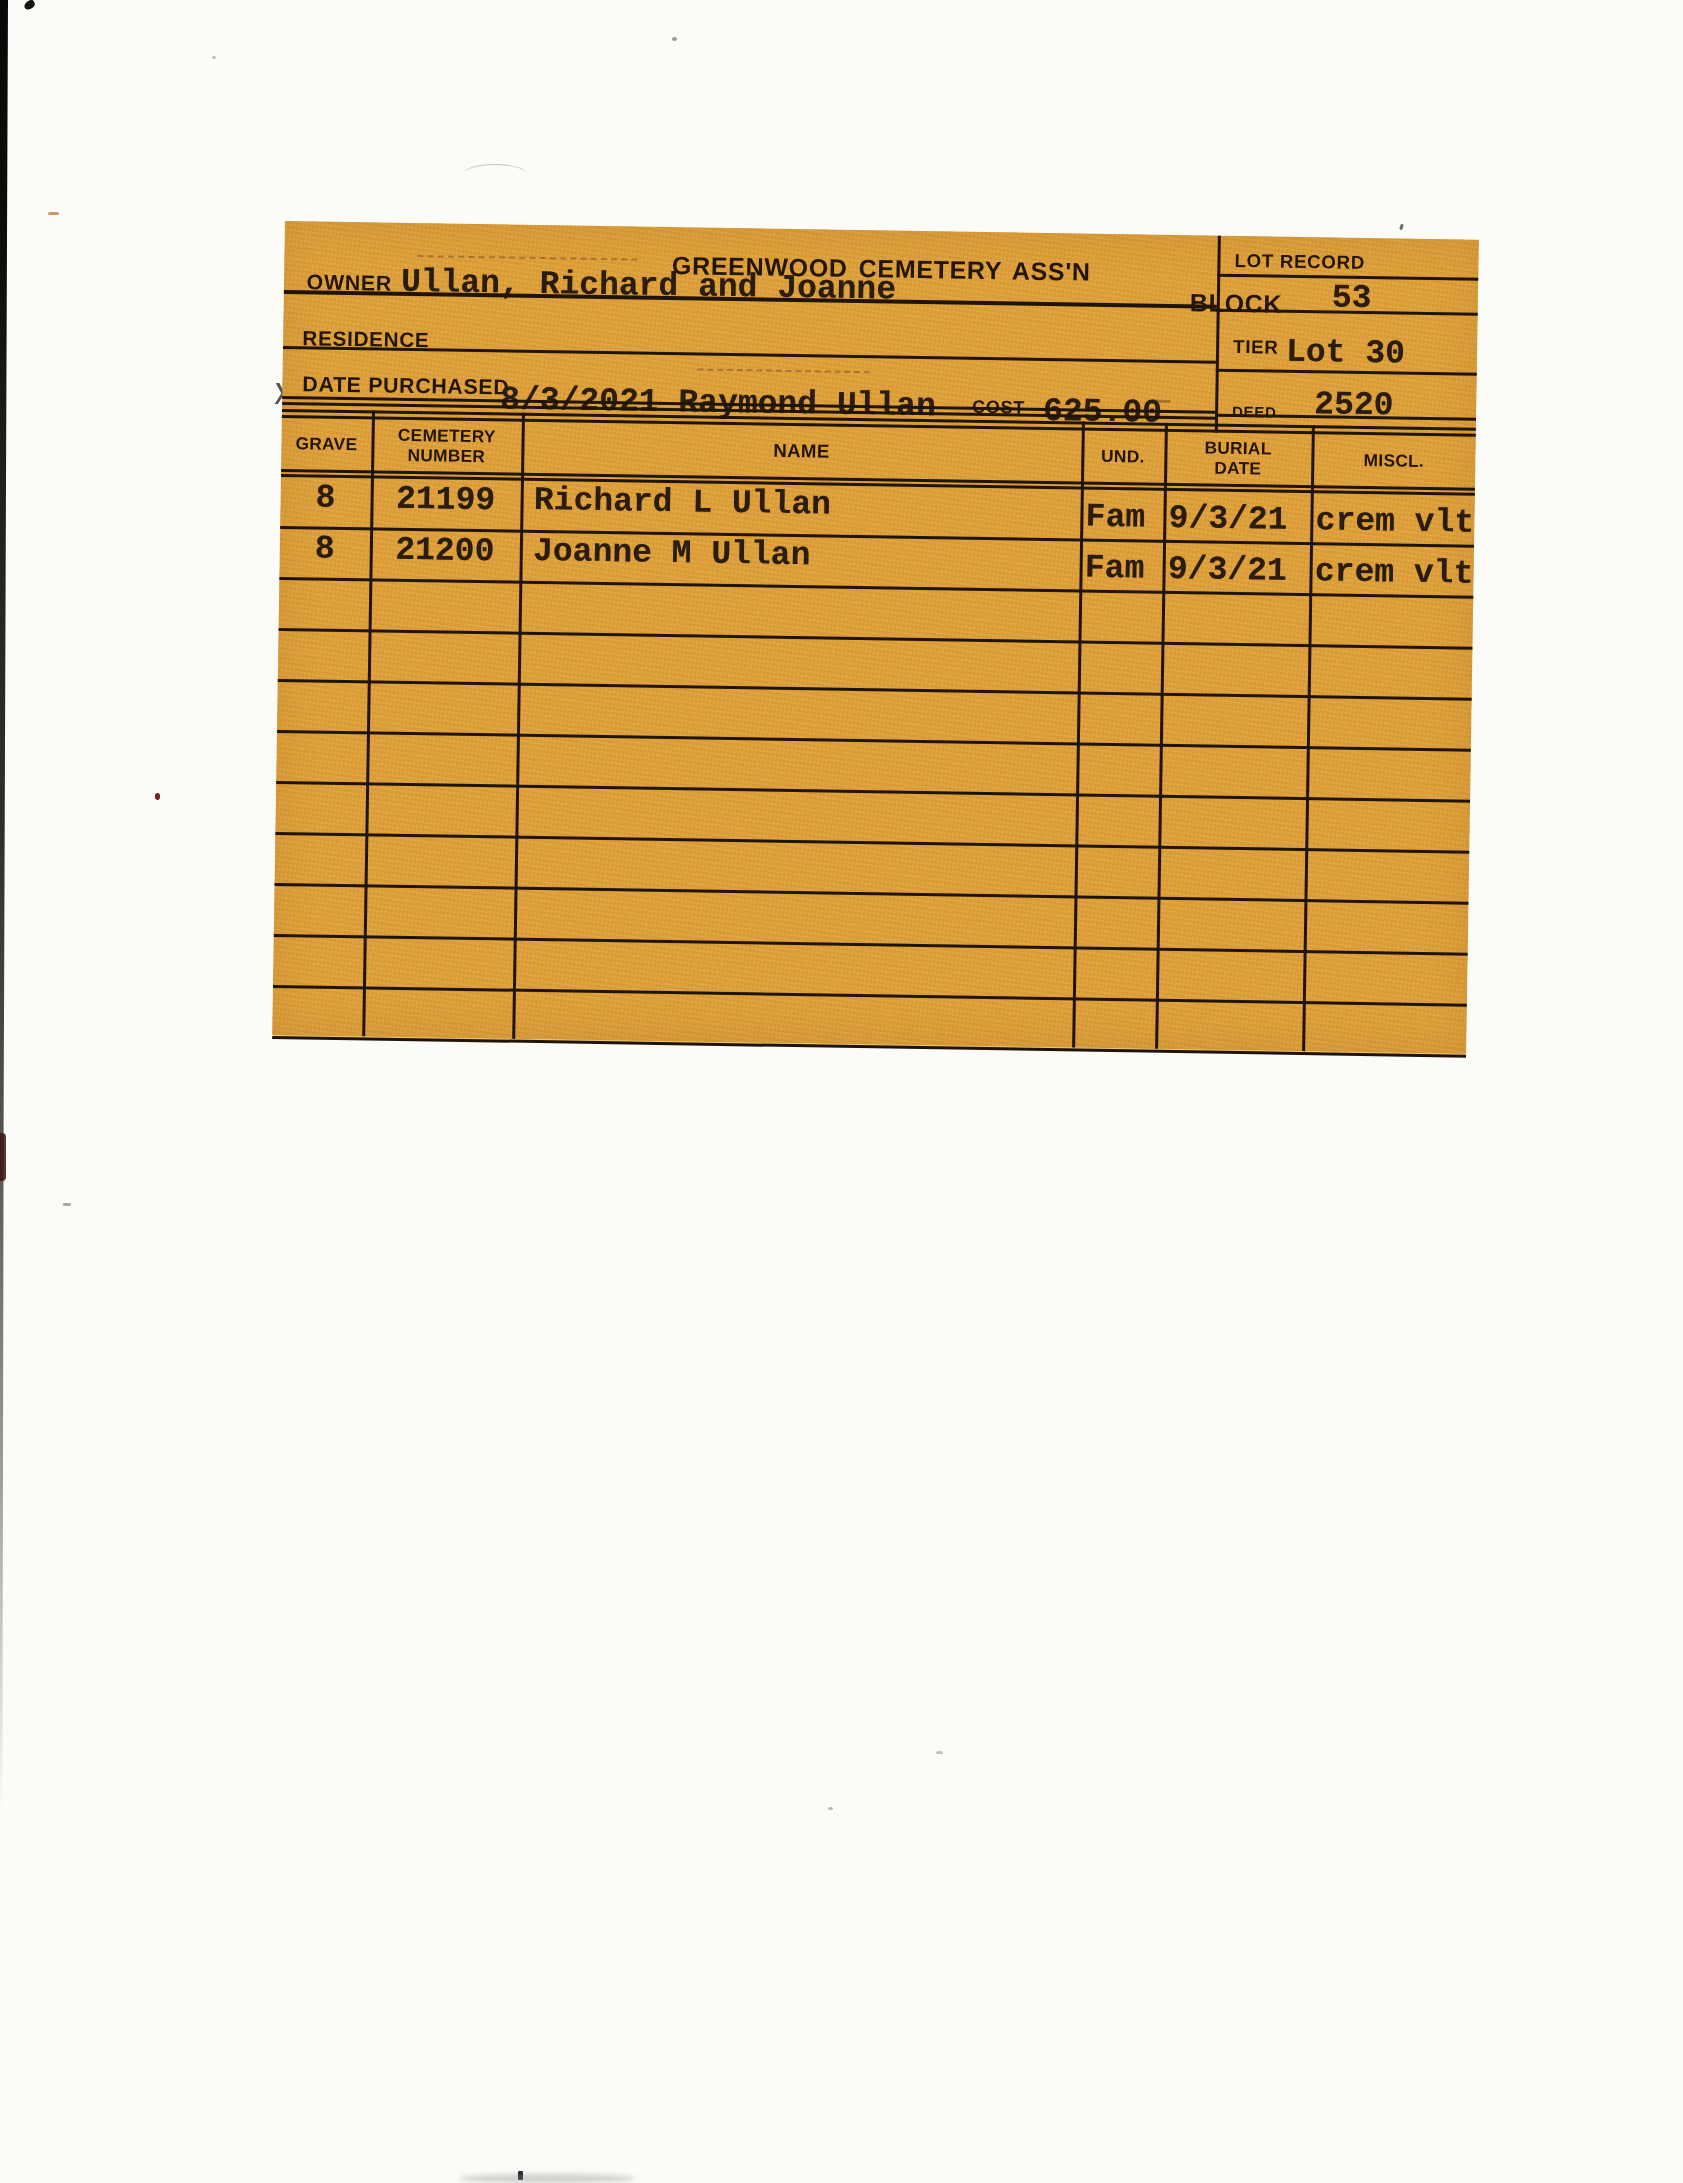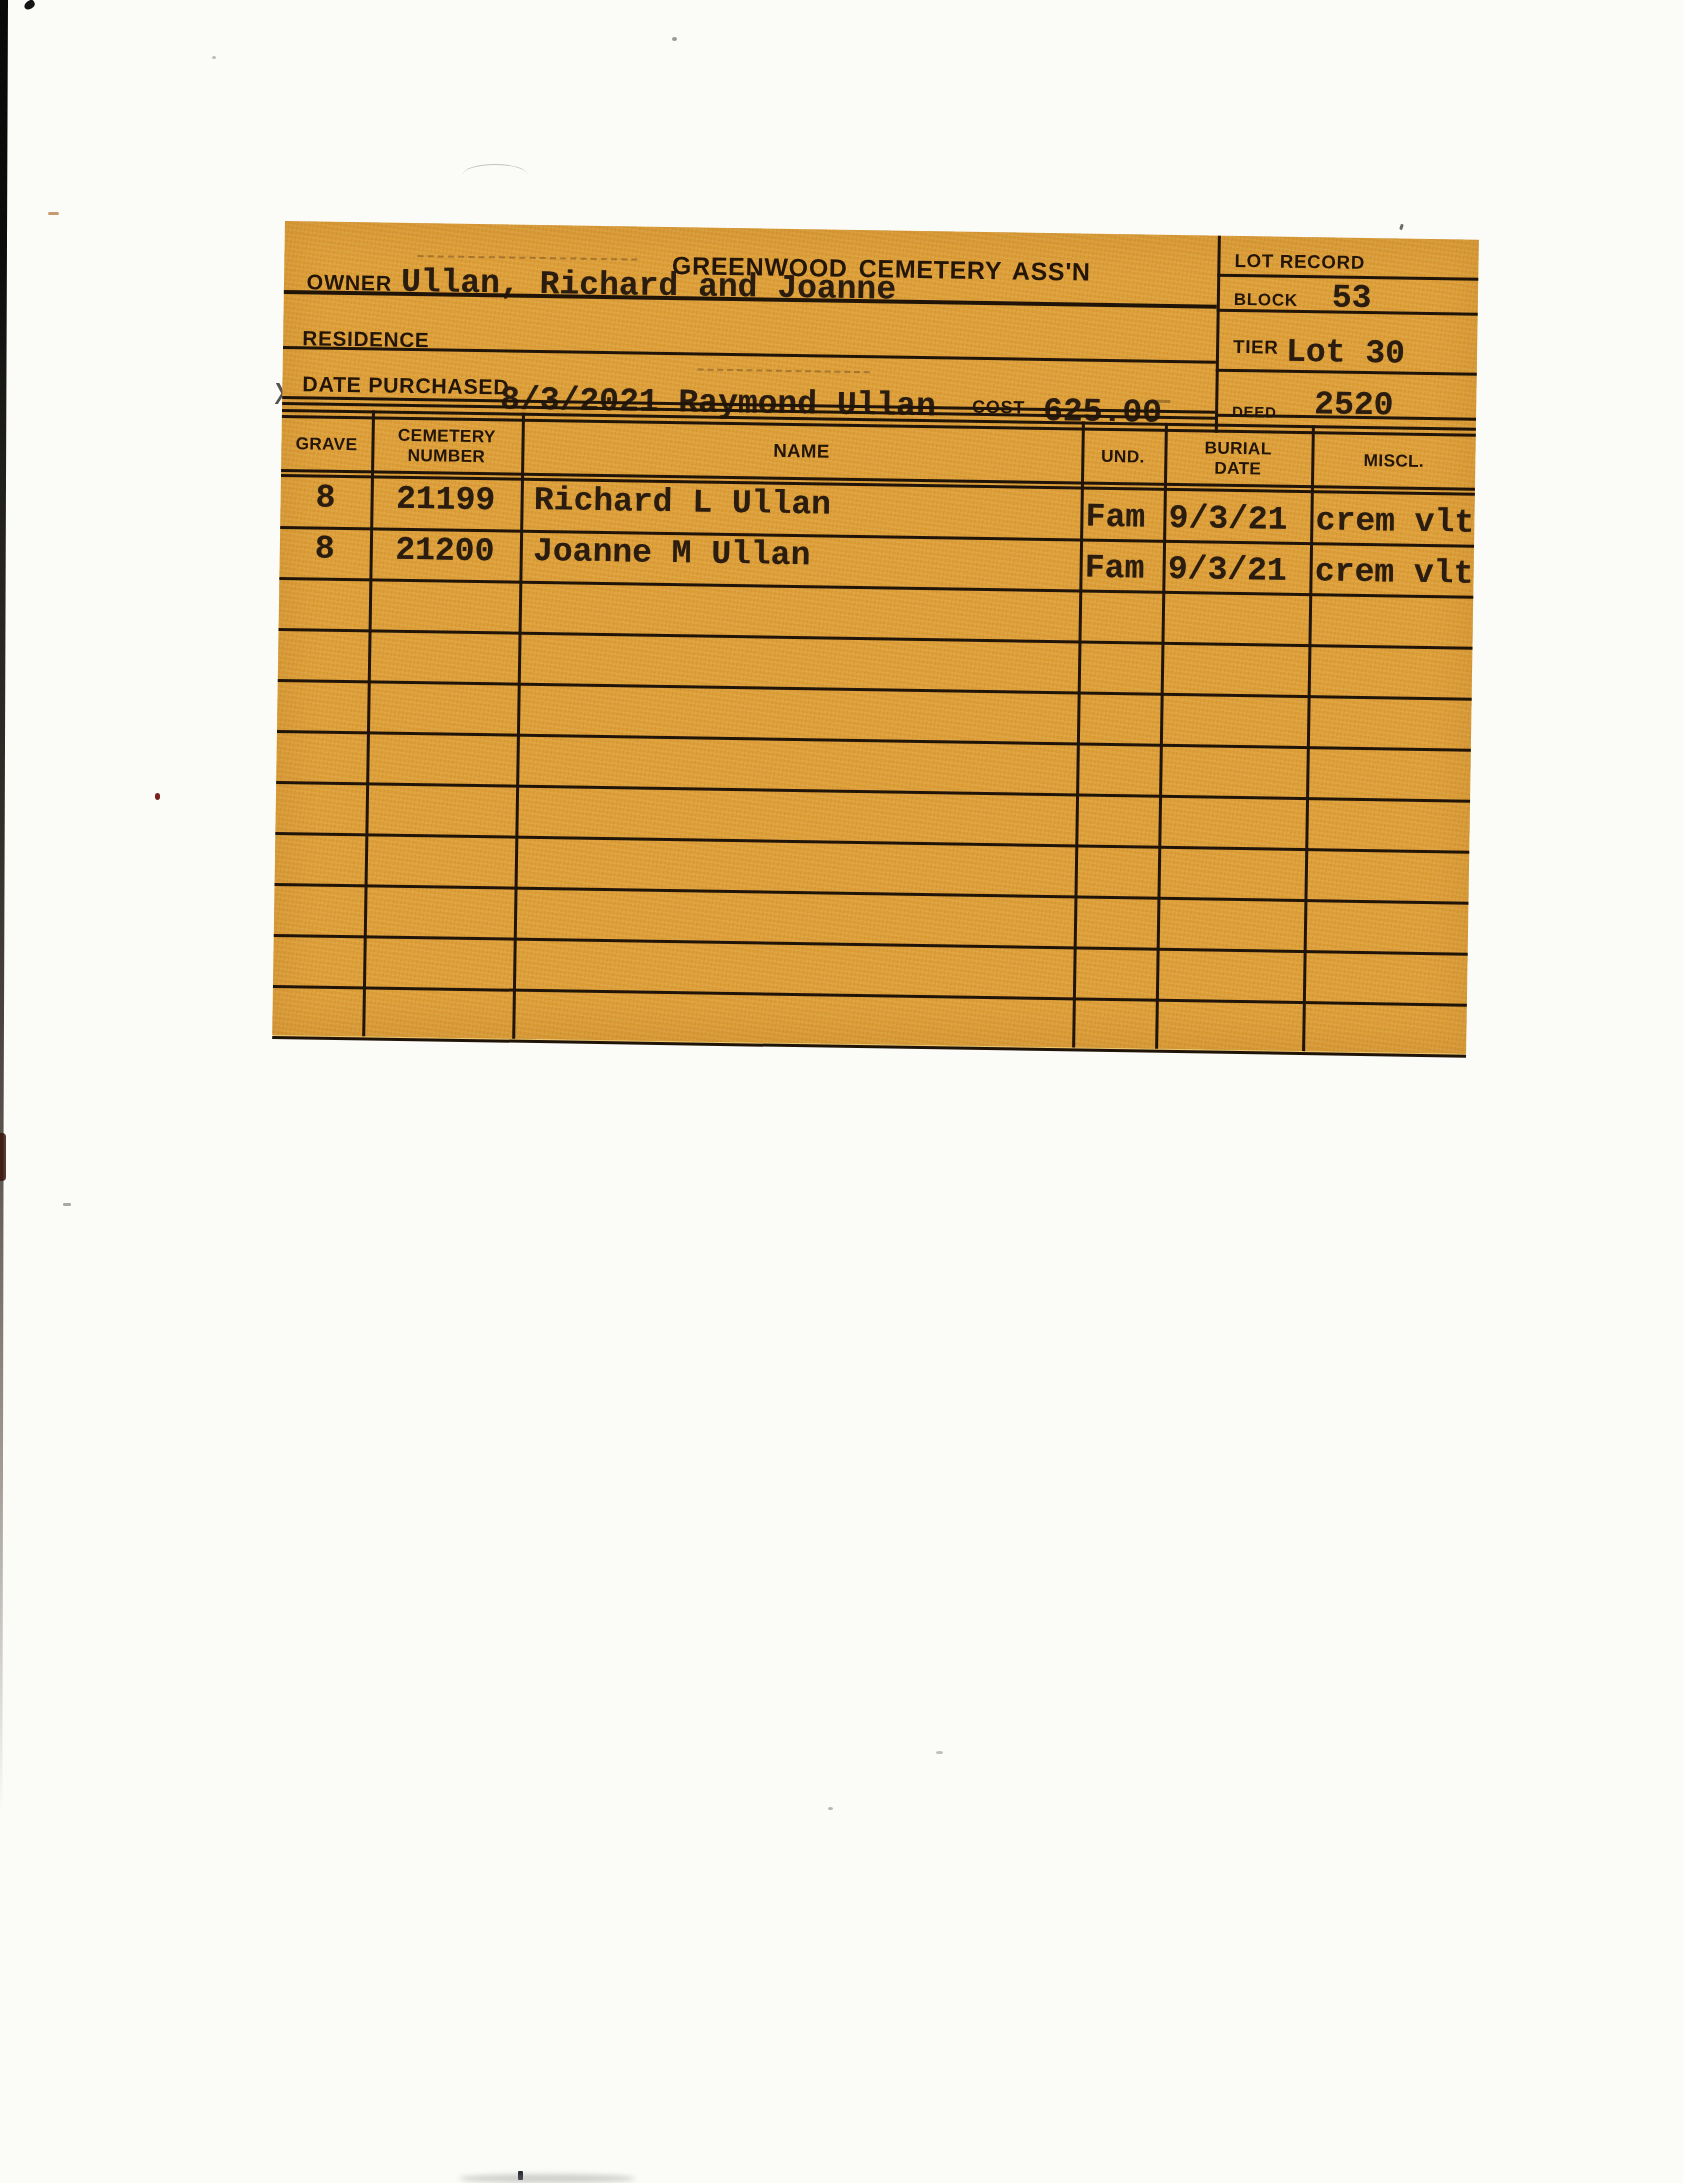--- a/index.html
+++ b/index.html
@@ -136,21 +136,21 @@
     <div class="typed abs" style="left:218px;top:159px;">8/3/2021 Raymond Ullan</div>
     <div class="label" style="left:690px;top:166px;font-size:18px;">COST</div>
     <div class="typed abs" style="left:761px;top:162px;">625.00</div>
     <div class="ln" style="left:0;top:175px;width:933px;height:2.7px;"></div>
     <div class="ln" style="left:0;top:181px;width:933px;height:2.7px;"></div>
 
     <div class="ln" style="left:933px;top:0;width:3.3px;height:197px;"></div>
     <div class="label" style="left:950px;top:16px;font-size:18.7px;">LOT RECORD</div>
     <div class="ln" style="left:933px;top:38px;width:261px;height:2.7px;"></div>
 
-    <div class="label" style="left:950px;top:55px;font-size:17px;">BLOCK</div>
+    <div class="label" style="left:906px;top:55px;font-size:25px;">BLOCK</div>
     <div class="typed abs" style="left:1048px;top:44px;">53</div>
     <div class="ln" style="left:933px;top:73px;width:261px;height:3.3px;"></div>
 
     <div class="label" style="left:950px;top:102px;font-size:18.7px;">TIER</div>
     <div class="typed abs" style="left:1003px;top:99px;">Lot 30</div>
     <div class="ln" style="left:933px;top:133px;width:261px;height:3.3px;"></div>
 
     <div class="label" style="left:950px;top:168px;font-size:15px;">DEED</div>
     <div class="typed abs" style="left:1032px;top:151px;">2520</div>
     <div class="ln" style="left:933px;top:178px;width:261px;height:2.7px;"></div>

